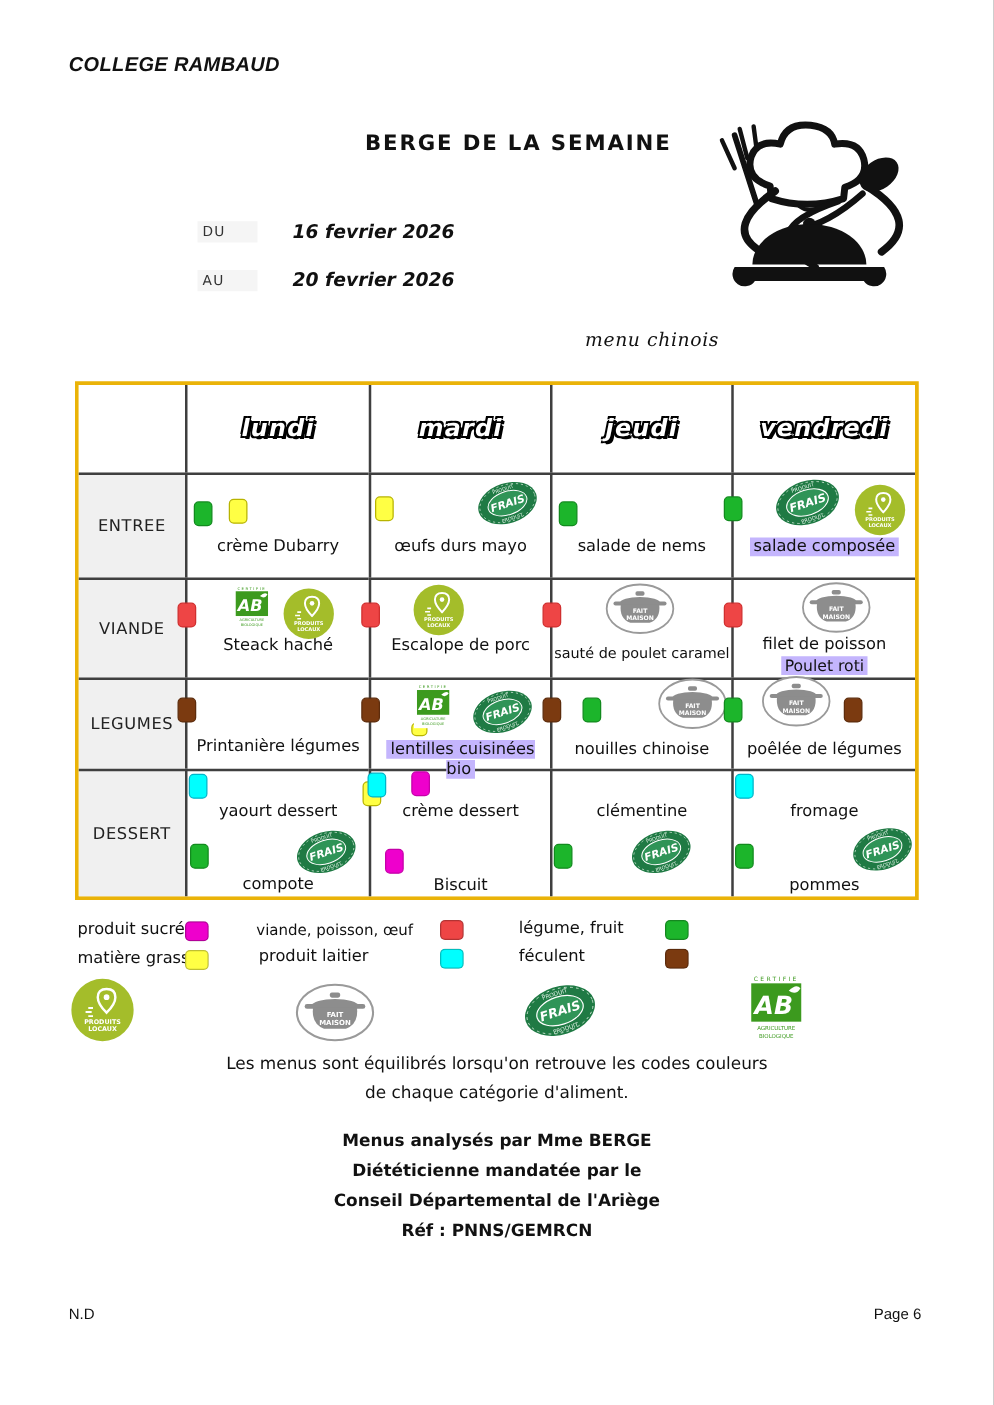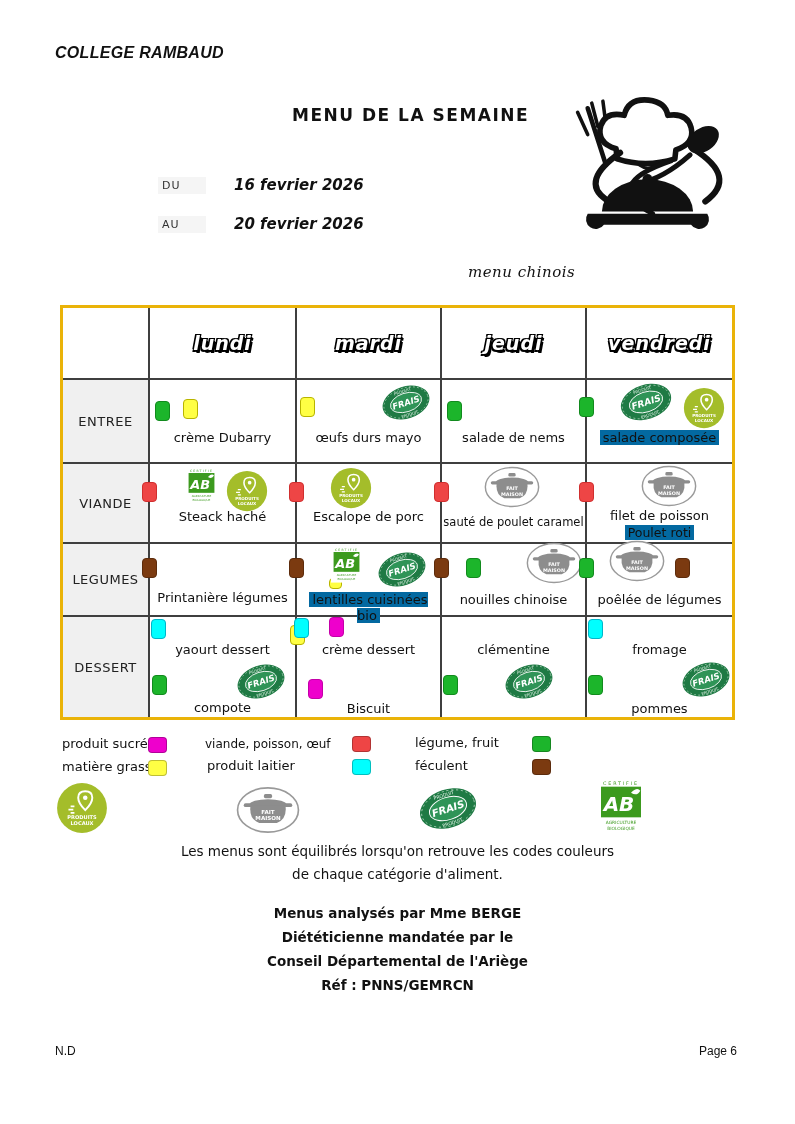--- a/index.html
+++ b/index.html
@@ -29,21 +29,21 @@
   .cell.first-row{border-top:none;}
   .rowlabel{background:#f0f0f0;display:flex;align-items:center;justify-content:center;
             font-size:13px;letter-spacing:.5px;color:#222;}
   .dayhead{display:flex;align-items:center;justify-content:center;
            font-style:italic;font-weight:bold;font-size:19px;letter-spacing:1px;color:#fff;
            text-shadow:-1.5px -1.5px 0 #000,1.5px -1.5px 0 #000,-1.5px 1.5px 0 #000,
                         1.5px 1.5px 0 #000,2.5px 2.5px 0 #000;}
   .dish{position:absolute;left:0;width:100%;text-align:center;font-size:13px;line-height:16px;}
   .dish.small{font-size:11.5px;}
   .dish.overlap{z-index:3;}
-  .dish.overlap span{background:#0369a1;padding:0 3px;}
+  .dish.overlap span{background:#c4b5fd;padding:0 3px;}
 
   
   .sq{position:absolute;width:15px;height:20px;border-radius:4px;border:1.5px solid transparent;z-index:2;}
   .sq-green{background:#1cb52b;border-color:#128a1e;}
   .sq-yellow{background:#ffff44;border-color:#b8b400;}
   .sq-red{background:#ee4545;border-color:#d02f2f;}
   .sq-cyan{background:#00ffff;border-color:#00b5c9;}
   .sq-magenta{background:#ee00cc;border-color:#c400a8;}
   .sq-brown{background:#7b3a10;border-color:#5d2c0c;}
 
@@ -67,21 +67,21 @@
   .note.b{font-weight:600;}
   .footer-left{position:absolute;left:55px;top:1044px;font-family:"Liberation Sans",sans-serif;font-size:12px;}
   .footer-right{position:absolute;right:58px;top:1044px;font-family:"Liberation Sans",sans-serif;font-size:12px;}
 </style>
 </head>
 <body>
 
 <div class="page">
 
   <div class="school">COLLEGE RAMBAUD</div>
-  <div class="title">MENU DE LA SEMAINE</div>
+  <div class="title">BERGE DE LA SEMAINE</div>
 
   <div class="date-row" style="top:174px;">
     <span class="lbl">DU</span>
     <span class="val">16 fevrier 2026</span>
   </div>
   <div class="date-row" style="top:213px;">
     <span class="lbl">AU</span>
     <span class="val">20 fevrier 2026</span>
   </div>
 

